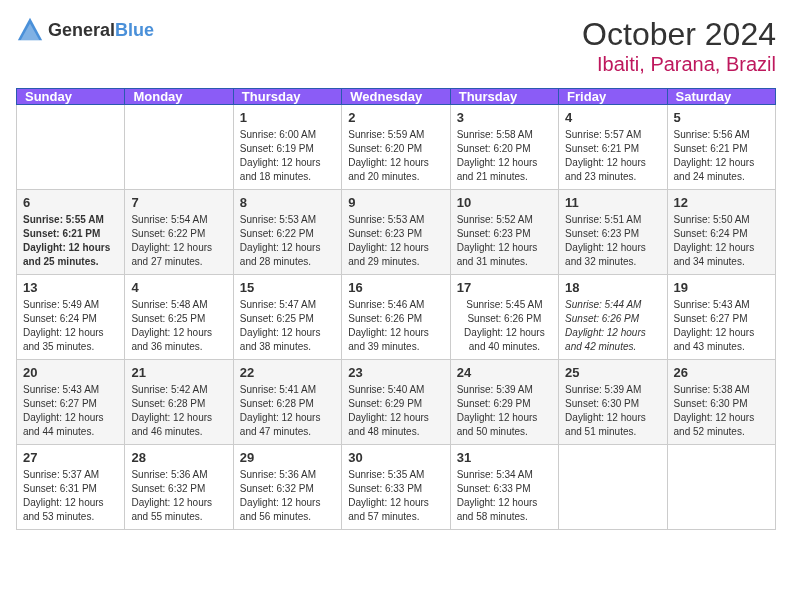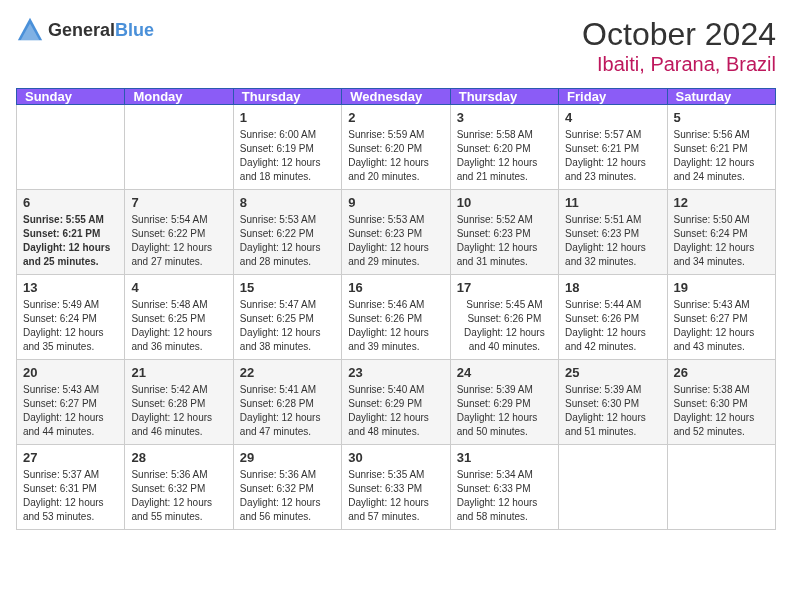--- a/index.html
+++ b/index.html
@@ -225,21 +225,21 @@
 Daylight: 12 hours and 39 minutes.</div>
         </td>
         <td>
           <span class="day-number">17</span>
           <div class="day-info" style="white-space: pre-line; text-align: center;">Sunrise: 5:45 AM
 Sunset: 6:26 PM
 Daylight: 12 hours and 40 minutes.</div>
         </td>
         <td>
           <span class="day-number">18</span>
-          <div class="day-info" style="white-space: pre-line;">Sunrise: 5:44 AM
+          <div class="day-info" style="white-space: pre-line; font-style: italic;">Sunrise: 5:44 AM
 Sunset: 6:26 PM
 Daylight: 12 hours and 42 minutes.</div>
         </td>
         <td>
           <span class="day-number">19</span>
           <div class="day-info" style="white-space: pre-line;">Sunrise: 5:43 AM
 Sunset: 6:27 PM
 Daylight: 12 hours and 43 minutes.</div>
         </td>
       </tr>

